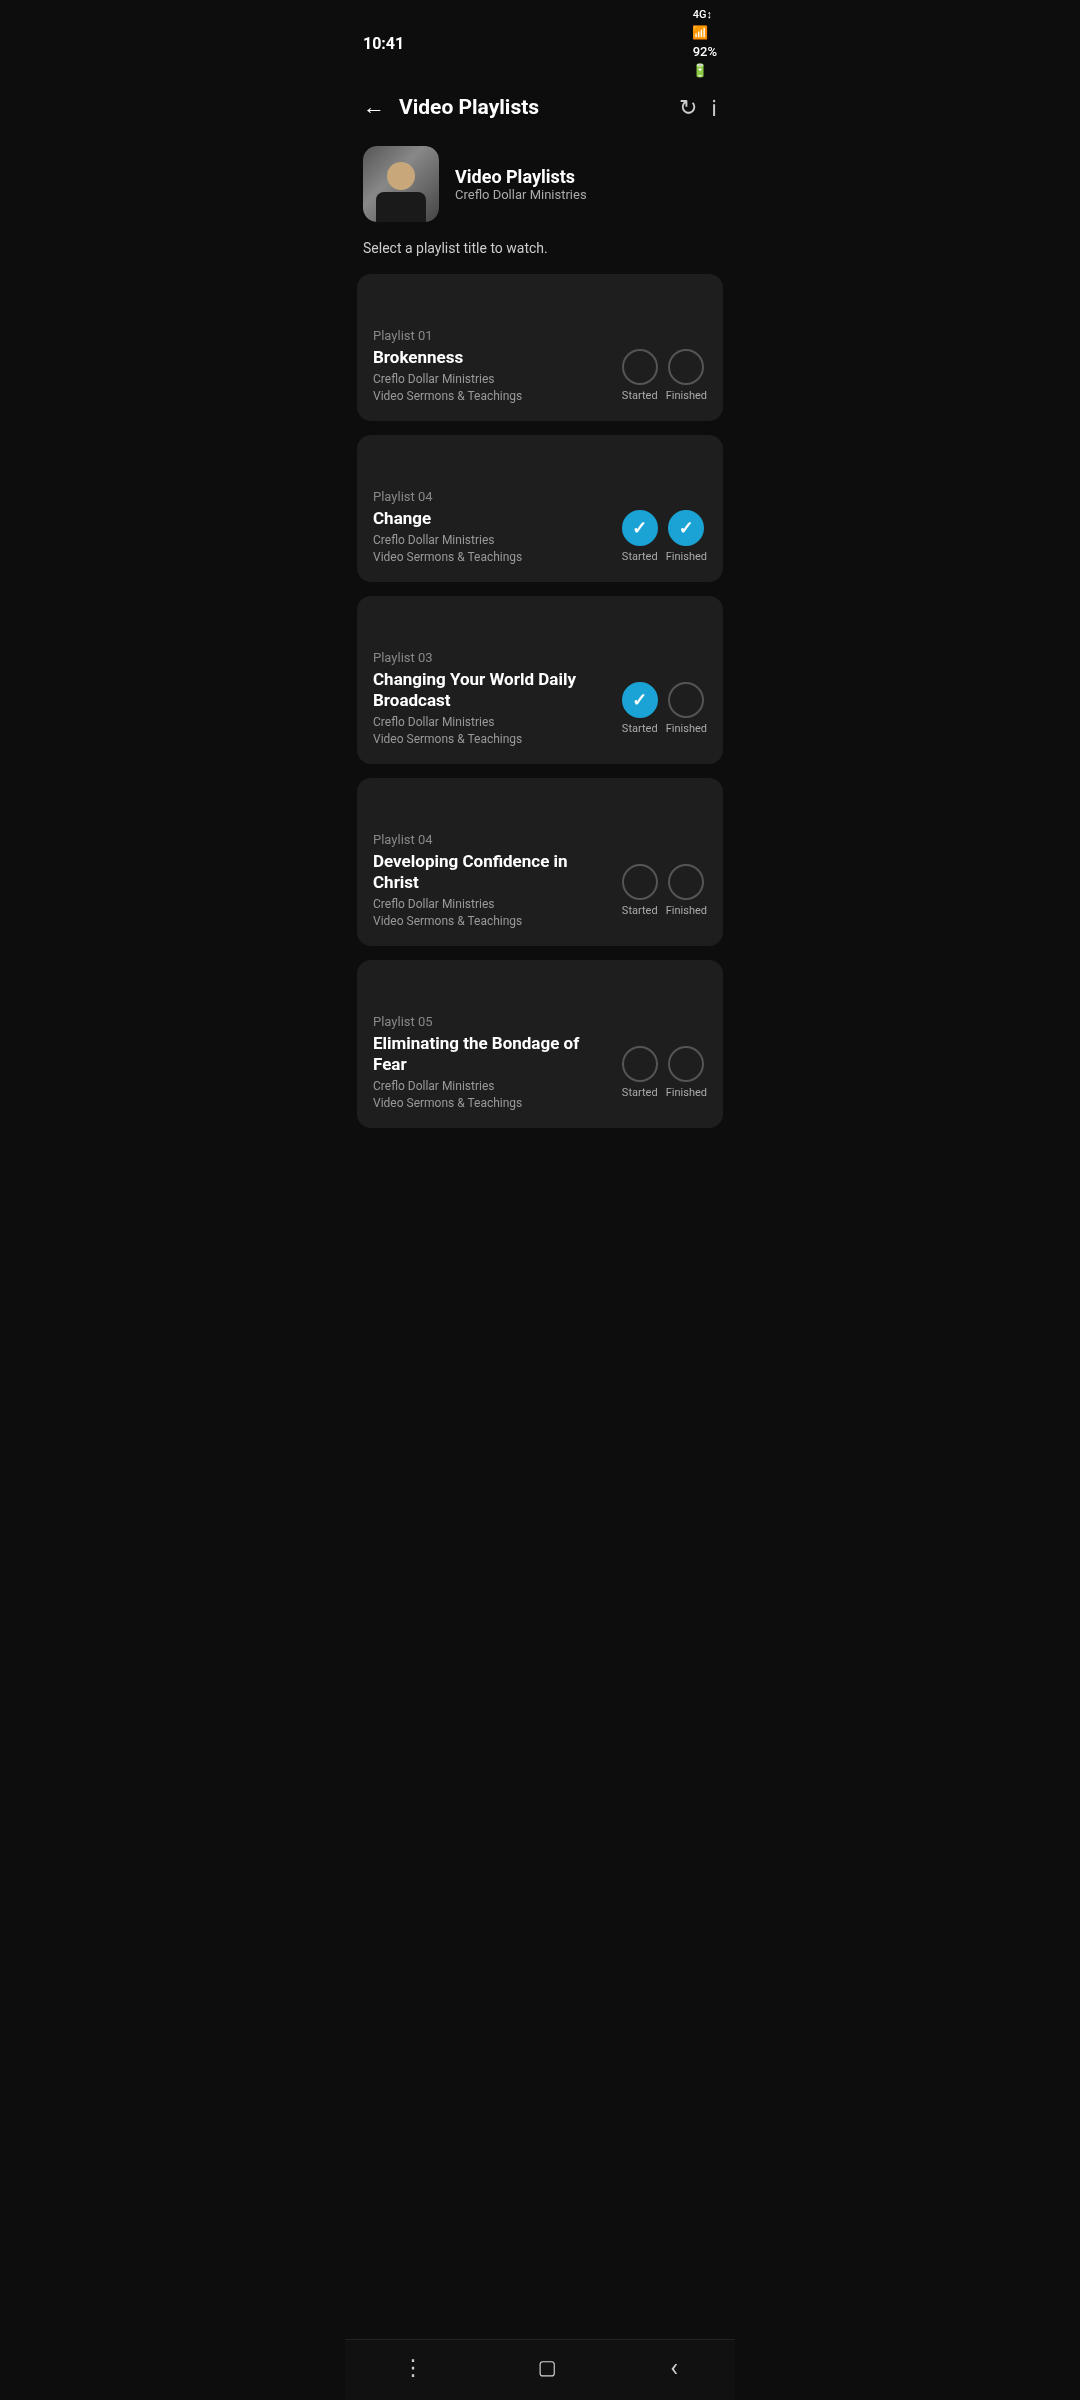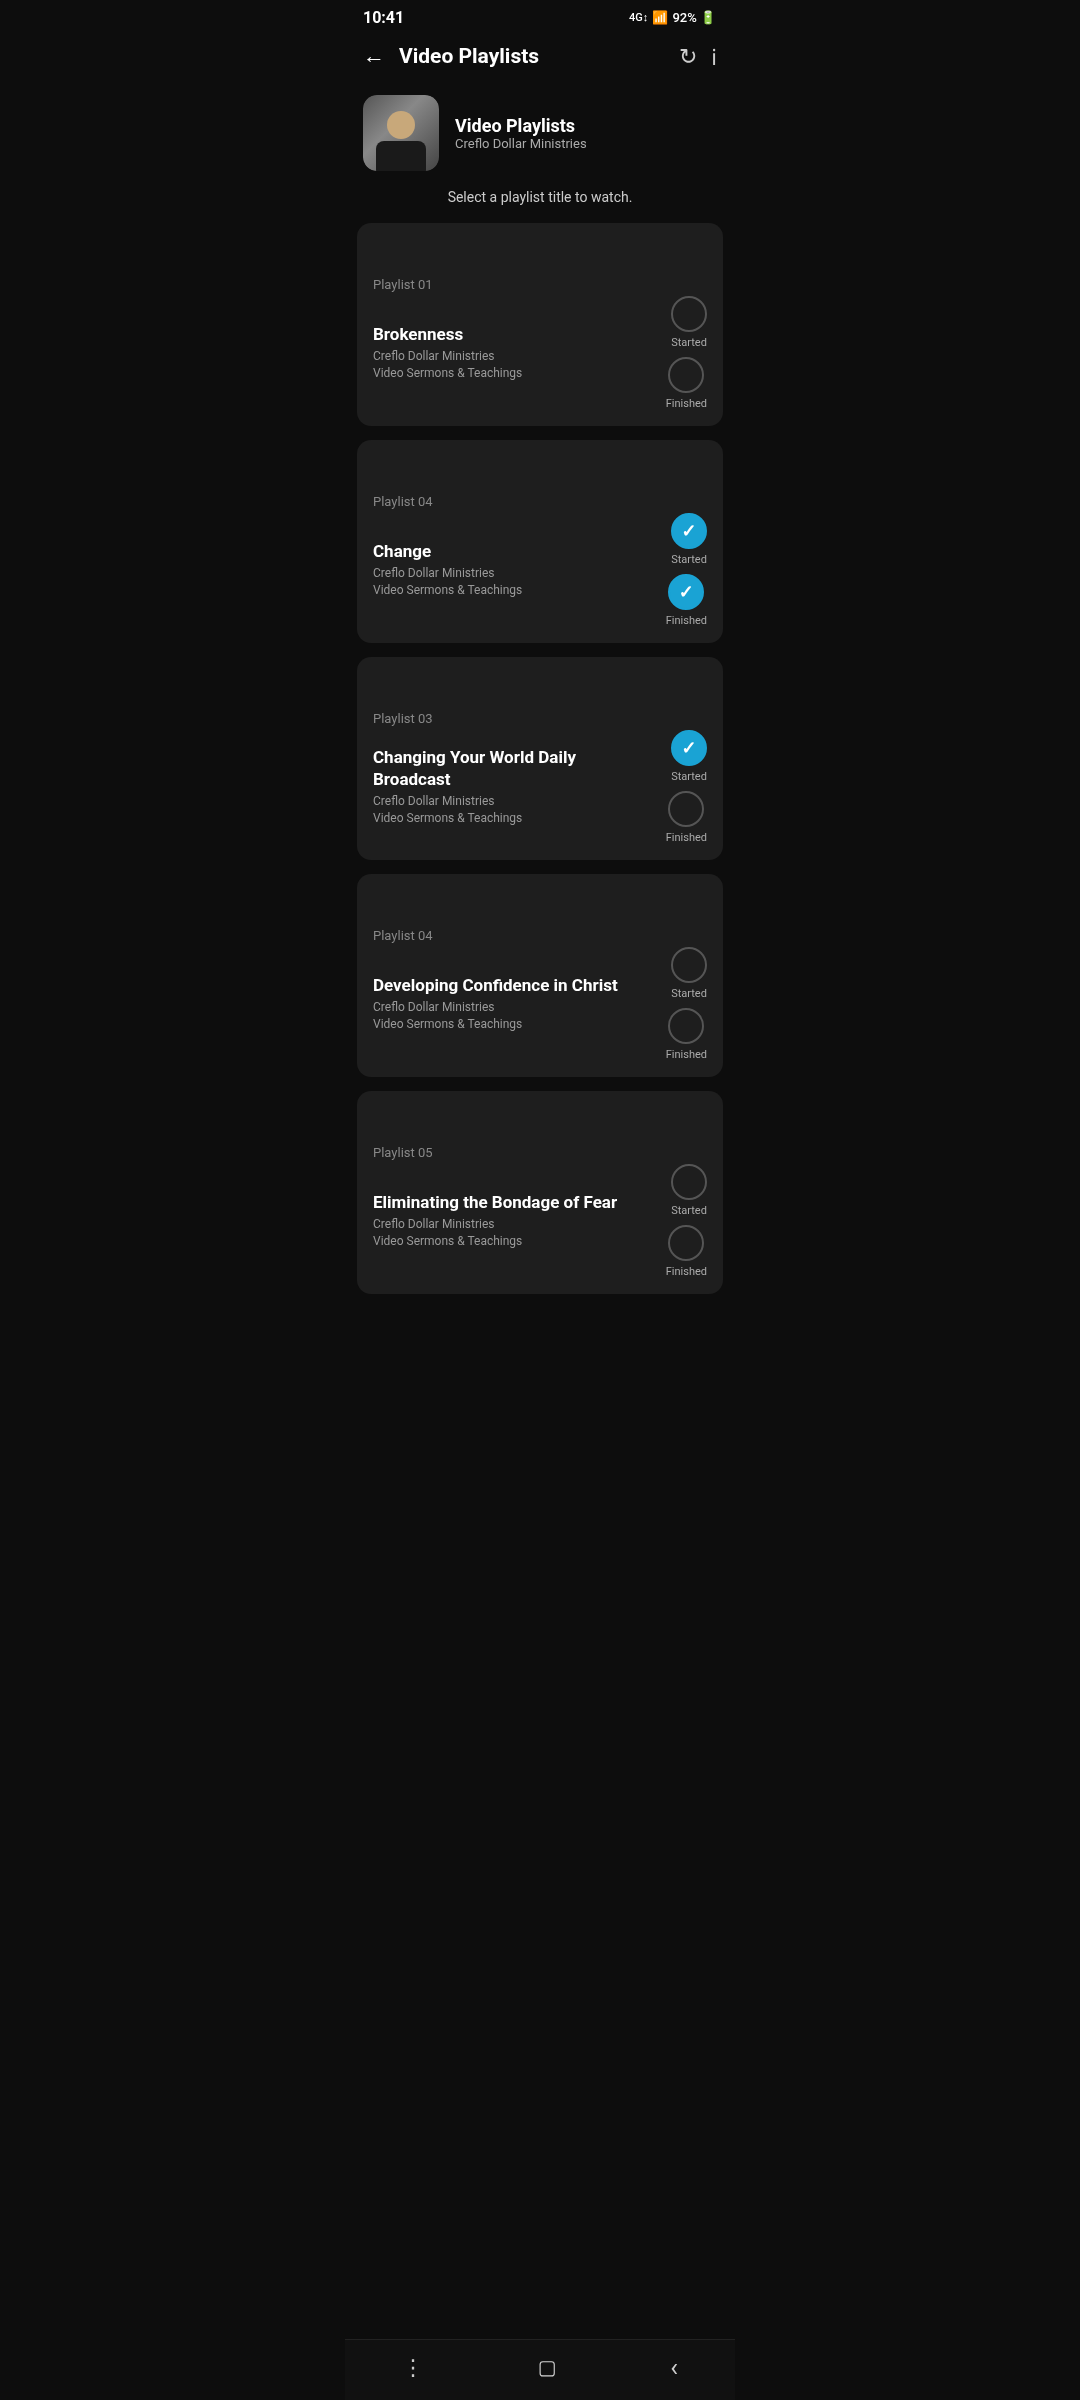--- a/index.html
+++ b/index.html
@@ -21,24 +21,24 @@
       display: flex;
       justify-content: space-between;
       align-items: center;
       padding: 8px 18px 4px;
       font-size: 13px;
       font-weight: 500;
     }
     .status-left { color: #fff; font-size: 16px; font-weight: 700; }
     .status-right {
       display: flex;
-      align-items: center;
       gap: 4px;
       font-size: 13px;
       color: #fff;
+      flex-direction: column;
     }
 
     
     .top-nav {
       display: flex;
       align-items: center;
       padding: 10px 18px 10px;
     }
     .nav-back {
       color: #fff;
@@ -115,21 +115,20 @@
       font-weight: 700;
       color: #fff;
     }
     .channel-info p {
       font-size: 13px;
       color: #aaa;
     }
 
     
     .playlist-subtitle {
-      text-align: center;
       color: #ccc;
       font-size: 14px;
       padding: 10px 18px 18px;
     }
 
     
     .playlist-card {
       background: #1e1e1e;
       border-radius: 14px;
       margin: 0 12px 14px;
@@ -157,21 +156,21 @@
       line-height: 1.25;
       margin-bottom: 3px;
     }
     .playlist-channel {
       color: #999;
       font-size: 12px;
       line-height: 1.4;
     }
     .status-indicators {
       display: flex;
-      flex-direction: column;
+      flex-direction: row;
       gap: 8px;
       align-items: flex-end;
       flex-shrink: 0;
     }
     .status-col {
       display: flex;
       flex-direction: column;
       align-items: center;
       gap: 4px;
     }

